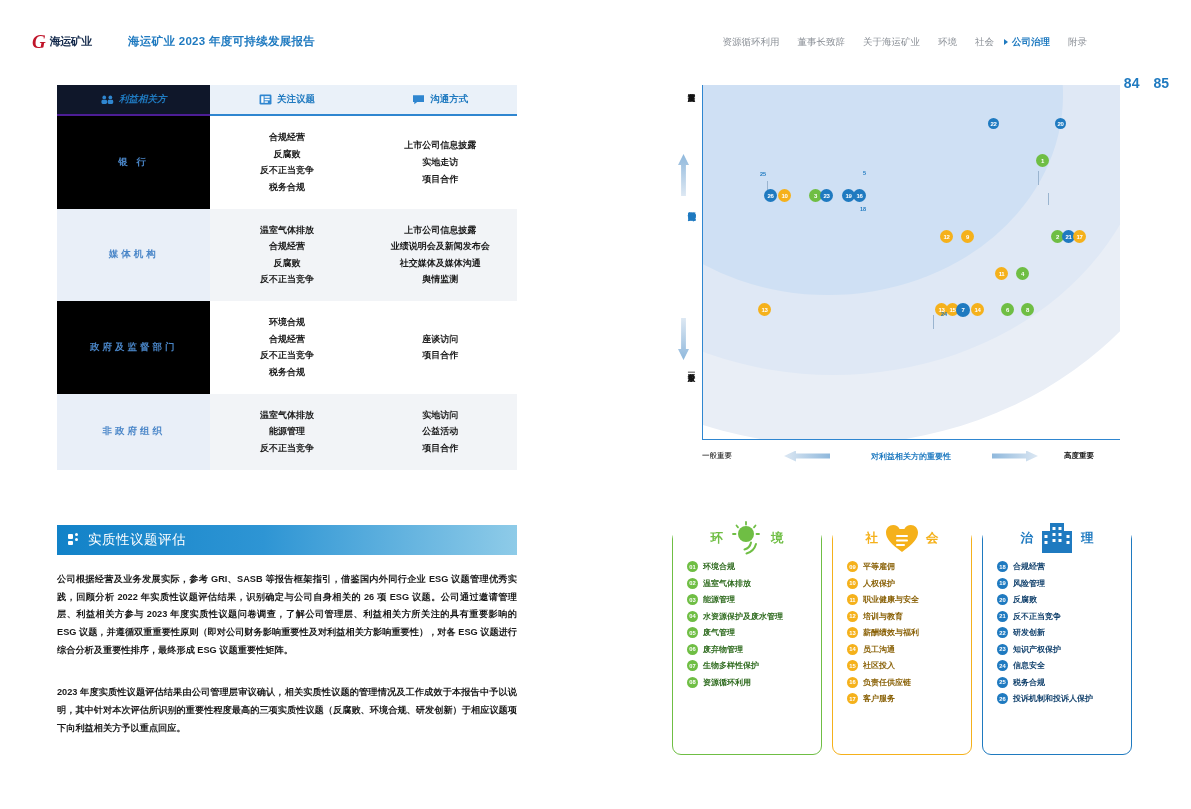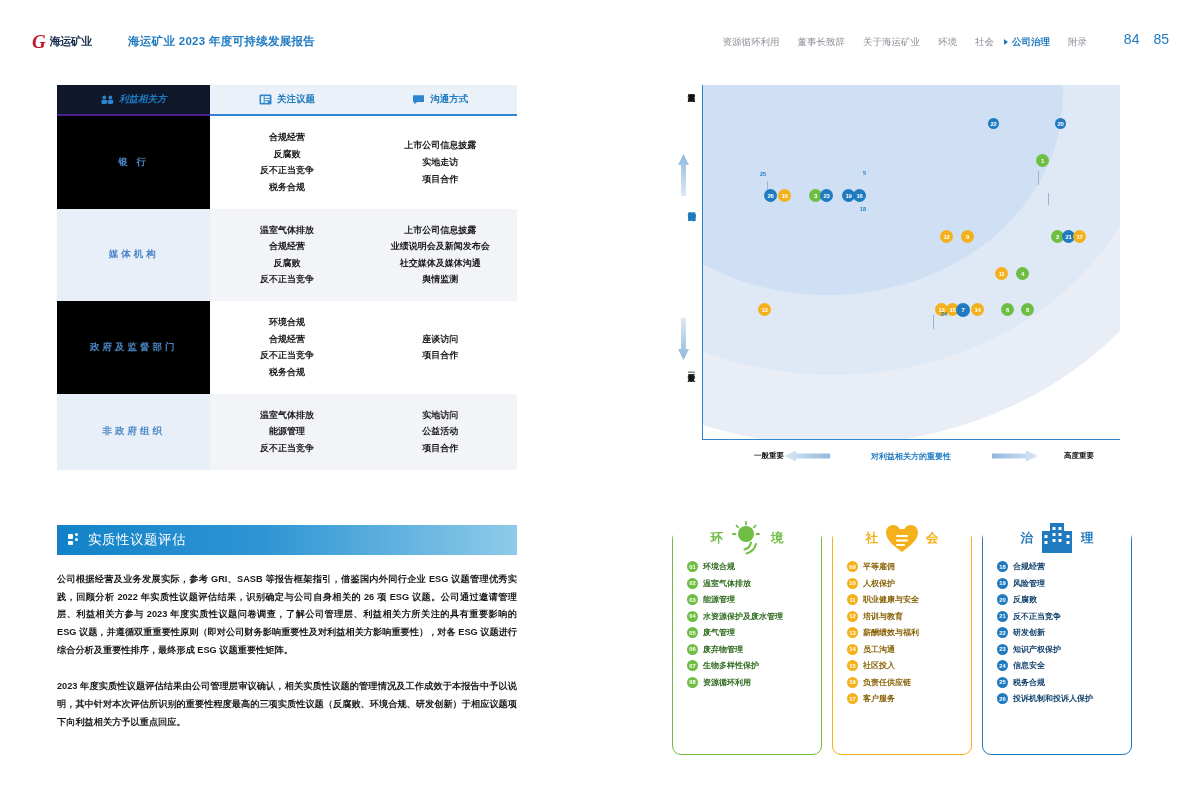--- a/index.html
+++ b/index.html
@@ -19,21 +19,21 @@
     font-size: 11.5px; font-weight: bold; color: #1f7ac0; letter-spacing: 0.3px;
   }
   .nav { position: absolute; right: 104px; top: 36px; display: flex; align-items: center; gap: 18px; }
   .nav-item { font-size: 9.5px; color: #8a8f96; white-space: nowrap; }
   .nav-item.active { color: #1f7ac0; font-weight: bold; position: relative; }
   .nav-item.active::before {
     content: ""; position: absolute; left: -8px; top: 3px;
     border-left: 4px solid #1f7ac0; border-top: 3px solid transparent; border-bottom: 3px solid transparent;
   }
   .pages { position: absolute; right: 22px; top: 31px; display: flex; gap: 14px; }
-  .pagenum { font-size: 14px; font-weight: normal; color: #1f7ac0; }
+  .pagenum { font-size: 14px; font-weight: bold; color: #1f7ac0; margin-top: 44px; }
 
   
   .left-col { position: absolute; left: 57px; top: 85px; width: 460px; }
 
   table.stake { width: 460px; border-collapse: collapse; table-layout: fixed; }
   table.stake th {
     height: 30px; background: #eaf1f9; font-size: 9.5px; font-weight: bold; color: #1f7ac0;
     vertical-align: middle; border-bottom: 2px solid #2f86d0;
   }
   table.stake th.first { background: #0f172a; border-bottom: 2px solid #4c1d95; font-style: italic; }
@@ -55,21 +55,21 @@
   .bar-icon { width: 13px; height: 13px; position: relative; }
   .bar-icon i { position: absolute; background: #fff; }
   .bar-icon i:nth-child(1) { left: 0; top: 1px; width: 5px; height: 5px; border-radius: 1px; }
   .bar-icon i:nth-child(2) { left: 7px; top: 0; width: 3px; height: 3px; border-radius: 50%; }
   .bar-icon i:nth-child(3) { left: 0; top: 8px; width: 5px; height: 4px; border-radius: 1px; }
   .bar-icon i:nth-child(4) { left: 7px; top: 5px; width: 3px; height: 3px; border-radius: 50%; }
   .section-title { font-size: 13.5px; font-weight: normal; color: #ffffff; letter-spacing: 0.5px; }
 
   .para { width: 460px; font-size: 9.2px; color: #1a1a1a; line-height: 1.95; text-align: justify; font-weight: bold; }
   .para.p1 { margin-top: 16px; }
-  .para.p2 { margin-top: 18px; }
+  .para.p2 { margin-top: 24px; }
 
   
   .matrix { position: absolute; left: 672px; top: 78px; width: 470px; height: 390px; }
   .plot {
     position: absolute; left: 30px; top: 7px; width: 418px; height: 355px;
     border-left: 1.6px solid #2f86d0; border-bottom: 1.6px solid #2f86d0;
     overflow: hidden; background: #ffffff;
   }
   .band {
     position: absolute; border-radius: 50%;
@@ -93,21 +93,21 @@
   .ax-y-mid { position: absolute; left: 0; top: 128px; width: 24px; font-size: 8px; font-weight: bold; color: #1f7ac0;
               writing-mode: vertical-rl; text-orientation: upright; }
   .ax-y-bot { position: absolute; left: 0; top: 290px; width: 24px; font-size: 7.5px; font-weight: bold; color: #111;
               writing-mode: vertical-rl; text-orientation: upright; }
   .arrow-up { position: absolute; left: 6px; top: 76px; width: 11px; height: 42px;
               background: linear-gradient(180deg,#8fb8dc,#dde8f3); clip-path: polygon(50% 0,100% 26%,72% 26%,72% 100%,28% 100%,28% 26%,0 26%); }
   .arrow-down { position: absolute; left: 6px; top: 240px; width: 11px; height: 42px;
               background: linear-gradient(0deg,#8fb8dc,#dde8f3); clip-path: polygon(50% 100%,100% 74%,72% 74%,72% 0,28% 0,28% 74%,0 74%); }
 
   .ax-x { position: absolute; left: 30px; top: 368px; width: 418px; height: 20px; display: flex; align-items: center; }
-  .ax-x-left { font-size: 7.5px; font-weight: bold; color: #111; width: 82px; text-align: right; }
+  .ax-x-left { font-size: 7.5px; font-weight: normal; color: #111; width: 82px; text-align: left; }
   .ax-x-mid { font-size: 8px; font-weight: bold; color: #1f7ac0; flex: 1; text-align: center; }
   .ax-x-right { font-size: 7.5px; font-weight: bold; color: #111; width: 82px; text-align: center; }
   .arrow-left { width: 46px; height: 11px; background: linear-gradient(270deg,#8fb8dc,#dde8f3);
                 clip-path: polygon(0 50%,26% 0,26% 28%,100% 28%,100% 72%,26% 72%,26% 100%); }
   .arrow-right { width: 46px; height: 11px; background: linear-gradient(90deg,#8fb8dc,#dde8f3);
                 clip-path: polygon(100% 50%,74% 0,74% 28%,0 28%,0 72%,74% 72%,74% 100%); }
 
   
   .boxes { position: absolute; left: 672px; top: 530px; width: 470px; height: 225px; display: flex; gap: 10px; }
   .cat-box { position: relative; border-radius: 9px; padding: 30px 0 12px 0; }

